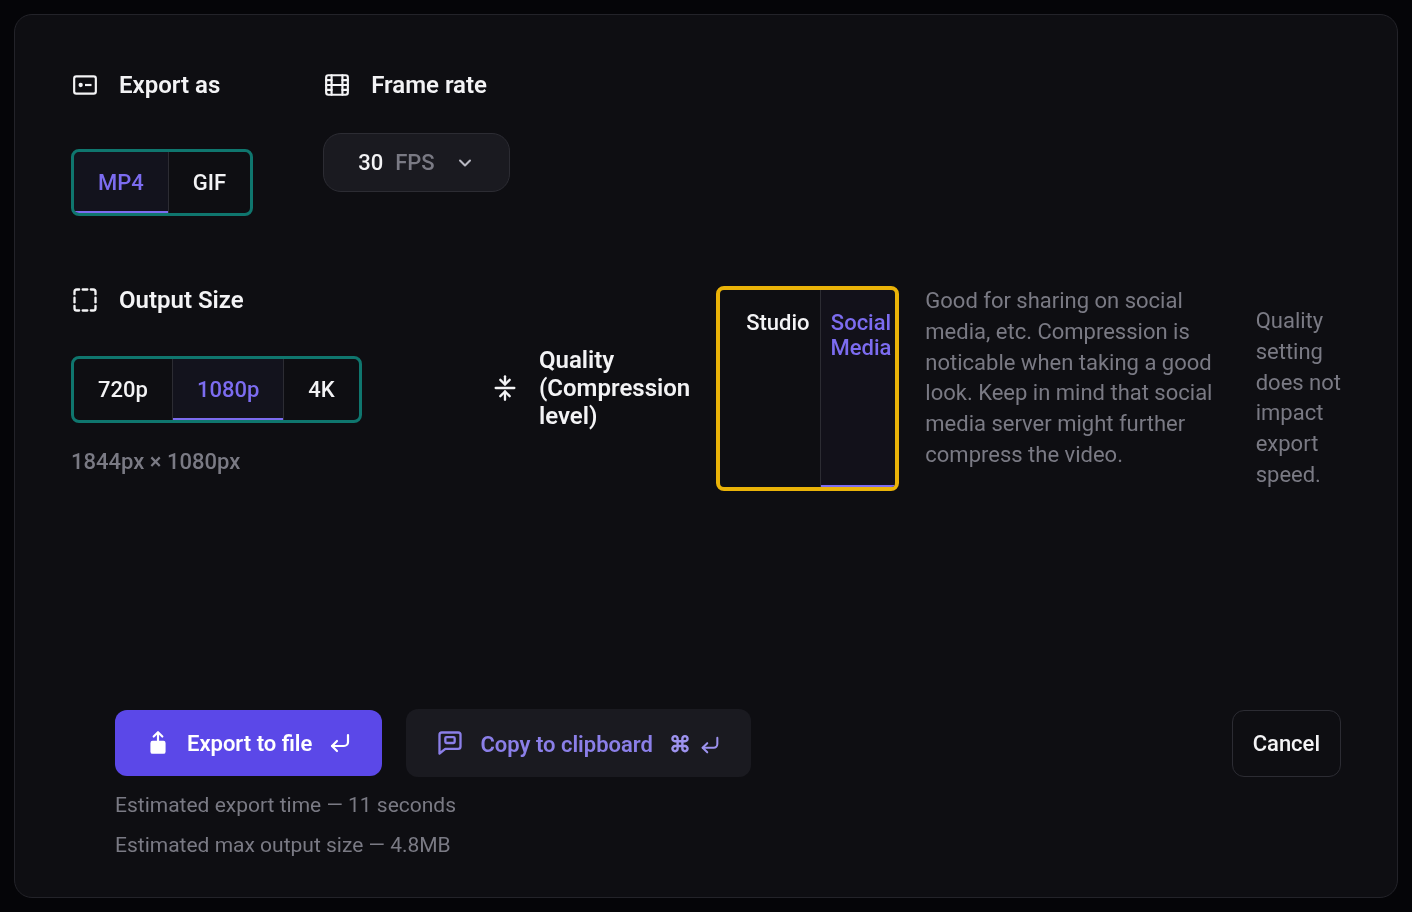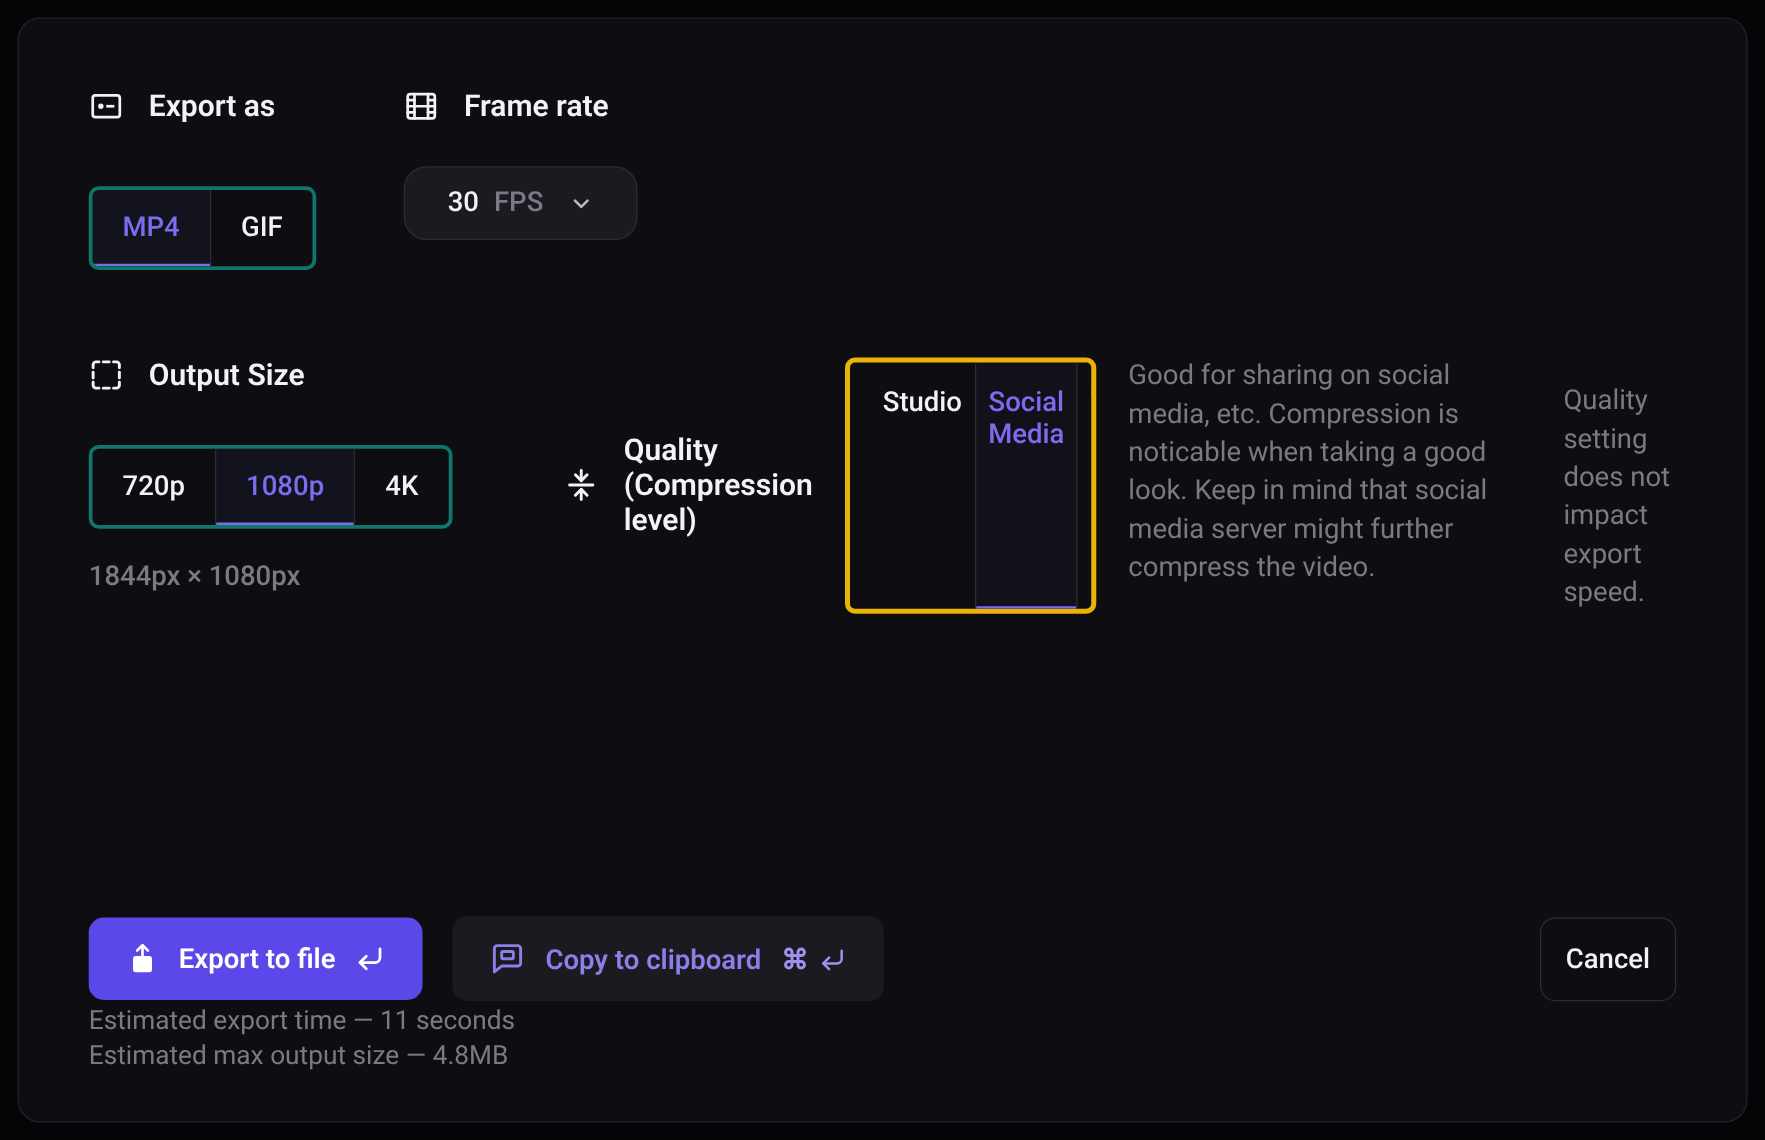--- a/index.html
+++ b/index.html
@@ -44,21 +44,21 @@
     border: 1px solid #2c2c33;
     border-radius: 18px;
     padding: 16px 34px;
     width: fit-content;
     cursor: pointer;
   }
   .dropdown .val { color: #f3f3f5; font-size: 22px; font-weight: 500; }
   .dropdown .unit { color: #7a7a84; font-size: 22px; font-weight: 500; margin-left: 2px; text-align: center; }
   .dropdown .chev { margin-left: 10px; color: #b8b8c2; }
 
-  .mid-row { display: flex; gap: 60px; margin-top: 70px; }
+  .mid-row { display: flex; gap: 100px; margin-top: 70px; }
   .left-col { flex: 0 0 320px; display: flex; flex-direction: column; gap: 26px; }
   .right-col { flex: 1; display: flex; gap: 26px; }
 
   .subtext { color: #7a7a84; font-size: 22px; font-weight: 500; }
 
   .quality-group { display: flex; border: 4px solid #eab308; border-radius: 8px; overflow: hidden; width: 100%; padding-left: 16px; }
   .quality-btn {
     flex: 1;
     padding: 20px 10px;
     text-align: center;
@@ -73,21 +73,21 @@
     color: #7c6cf0;
     box-shadow: inset 0 -2px 0 #7c6cf0;
     background: rgba(124,108,240,0.04);
   }
 
   .desc { color: #7a7a84; font-size: 22px; line-height: 1.4; }
   .desc-note { color: #7a7a84; font-size: 22px; line-height: 1.4; margin-top: 20px; }
 
   .spacer { flex: 1; }
 
-  .footer { display: flex; flex-direction: column; gap: 4px; }
+  .footer { display: flex; flex-direction: column; gap: 16px; margin-left: 44px; }
   .action-row { display: flex; align-items: center; gap: 24px; }
   .btn-primary {
     display: flex; align-items: center; gap: 16px;
     background: #5b48e8;
     border-radius: 12px;
     padding: 20px 30px;
     color: #fff;
     font-size: 22px;
     font-weight: 600;
     cursor: pointer;

